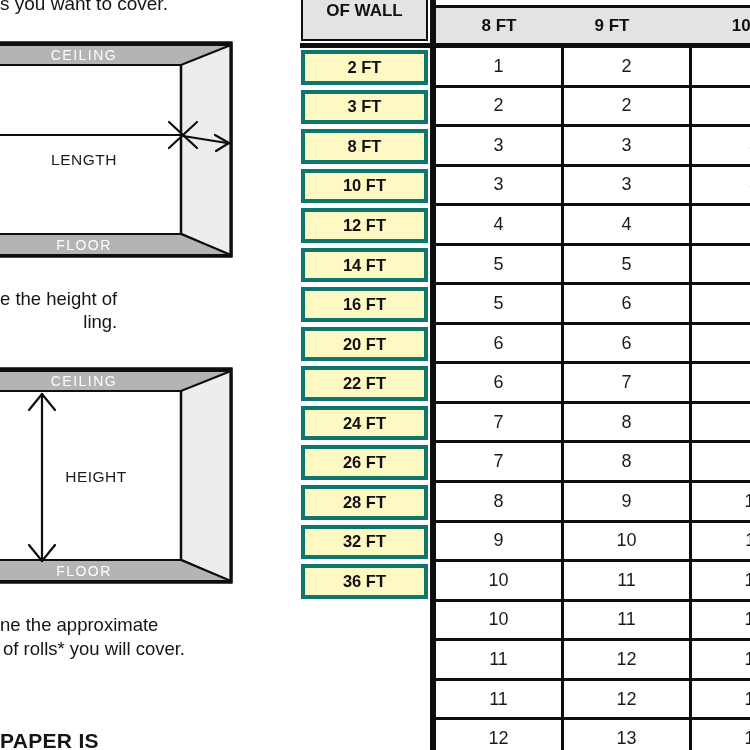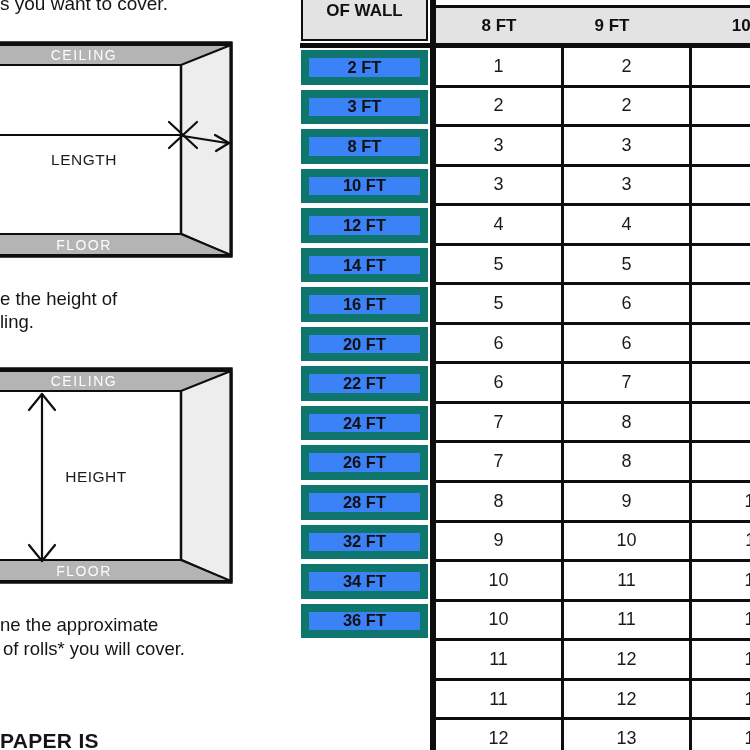--- a/index.html
+++ b/index.html
@@ -2,21 +2,21 @@
 <html><head>
 <meta charset="utf-8">
 <style>
   html,body{margin:0;padding:0;background:#fff;}
   #stage{position:relative;width:750px;height:750px;overflow:hidden;background:#fff;
          font-family:"Liberation Sans",sans-serif;color:#151515;padding-left:34px;}
 
   
   .lp-text{position:absolute;white-space:nowrap;}
   .lp-top{left:0;top:-7px;font-size:19px;}
-  .lp-mid{left:0;top:287px;font-size:18.5px;line-height:23px;}
+  .lp-mid{left:0;top:287px;font-size:18.5px;line-height:23px;text-align:right;}
   .lp-bottom{left:0;top:613px;font-size:18.5px;line-height:23.5px;}
   .lp-bottom .indent{padding-left:3px;}
   .lp-bold{left:0;top:729px;font-size:21px;font-weight:bold;letter-spacing:.3px;}
 
   
   .diag{position:absolute;left:0;overflow:visible;}
   #diagLength{top:41px;}
   #diagHeight{top:367px;}
   .diag line, .diag path{stroke:#0e0e0e;fill:none;}
   .band-label{fill:#fdfdfd;font-size:14px;letter-spacing:1.5px;font-family:"Liberation Sans",sans-serif;}
@@ -30,21 +30,21 @@
   .colhead{position:absolute;top:50%;transform:translate(-50%,-50%);
            font-weight:bold;font-size:17px;white-space:nowrap;color:#111;}
   .header-bottom-line{position:absolute;left:0;top:43px;width:517px;height:5px;background:#0e0e0e;}
   .ofwall-cell{position:absolute;left:1px;top:-4px;width:127px;height:45px;box-sizing:border-box;
                background:#e3e3e3;border:2px solid #0e0e0e;display:flex;justify-content:center;
                align-items:flex-start;padding-top:3px;font-weight:bold;font-size:17px;color:#111;}
   .vdivider{position:absolute;left:130px;top:0;width:6px;height:750px;background:#0e0e0e;}
 
   #rowheads{position:absolute;left:1px;top:48px;width:127px;}
   .rowhead-wrap{height:39.55px;box-sizing:border-box;padding:2px 0 3px;}
-  .rowhead{height:100%;box-sizing:border-box;border:8px solid #0f766e;background:#3b82f6;
+  .rowhead{height:100%;box-sizing:border-box;border:4px solid #0f766e;background:#fef9c3;
            display:flex;align-items:center;justify-content:center;
            font-weight:bold;font-size:16.5px;color:#111;}
 
   #datarows{position:absolute;left:136px;top:48px;width:381px;}
   .drow{height:39.55px;box-sizing:border-box;border-bottom:3px solid #0e0e0e;display:flex;background:#fff;}
   .dcell{box-sizing:border-box;display:flex;align-items:center;justify-content:center;
          font-size:18px;color:#1a1a1a;background:#fff;}
   .c0{width:128px;border-right:3px solid #0e0e0e;}
   .c1{width:128px;border-right:3px solid #0e0e0e;}
   .c2{flex:1;}
@@ -151,23 +151,20 @@
         <div class="rowhead-wrap">
           <div class="rowhead">26 FT</div>
         </div>
         <div class="rowhead-wrap">
           <div class="rowhead">28 FT</div>
         </div>
         <div class="rowhead-wrap">
           <div class="rowhead">32 FT</div>
         </div>
         <div class="rowhead-wrap">
-          <div class="rowhead">34 FT</div>
-        </div>
-        <div class="rowhead-wrap">
           <div class="rowhead">36 FT</div>
         </div>
       </div>
     <div id="datarows">
         <div class="drow">
           <div class="dcell c0">1</div>
           <div class="dcell c1">2</div>
           <div class="dcell c2">2</div>
         </div>
         <div class="drow">

